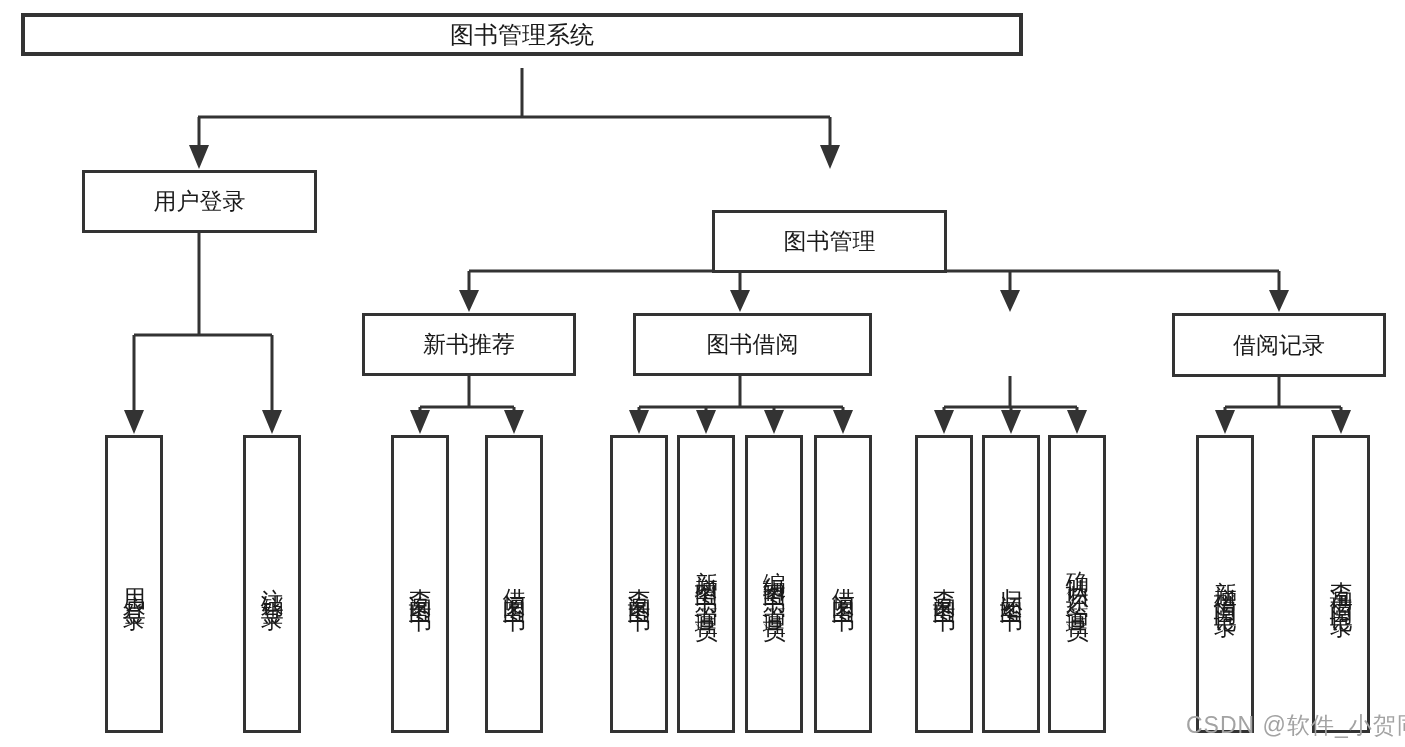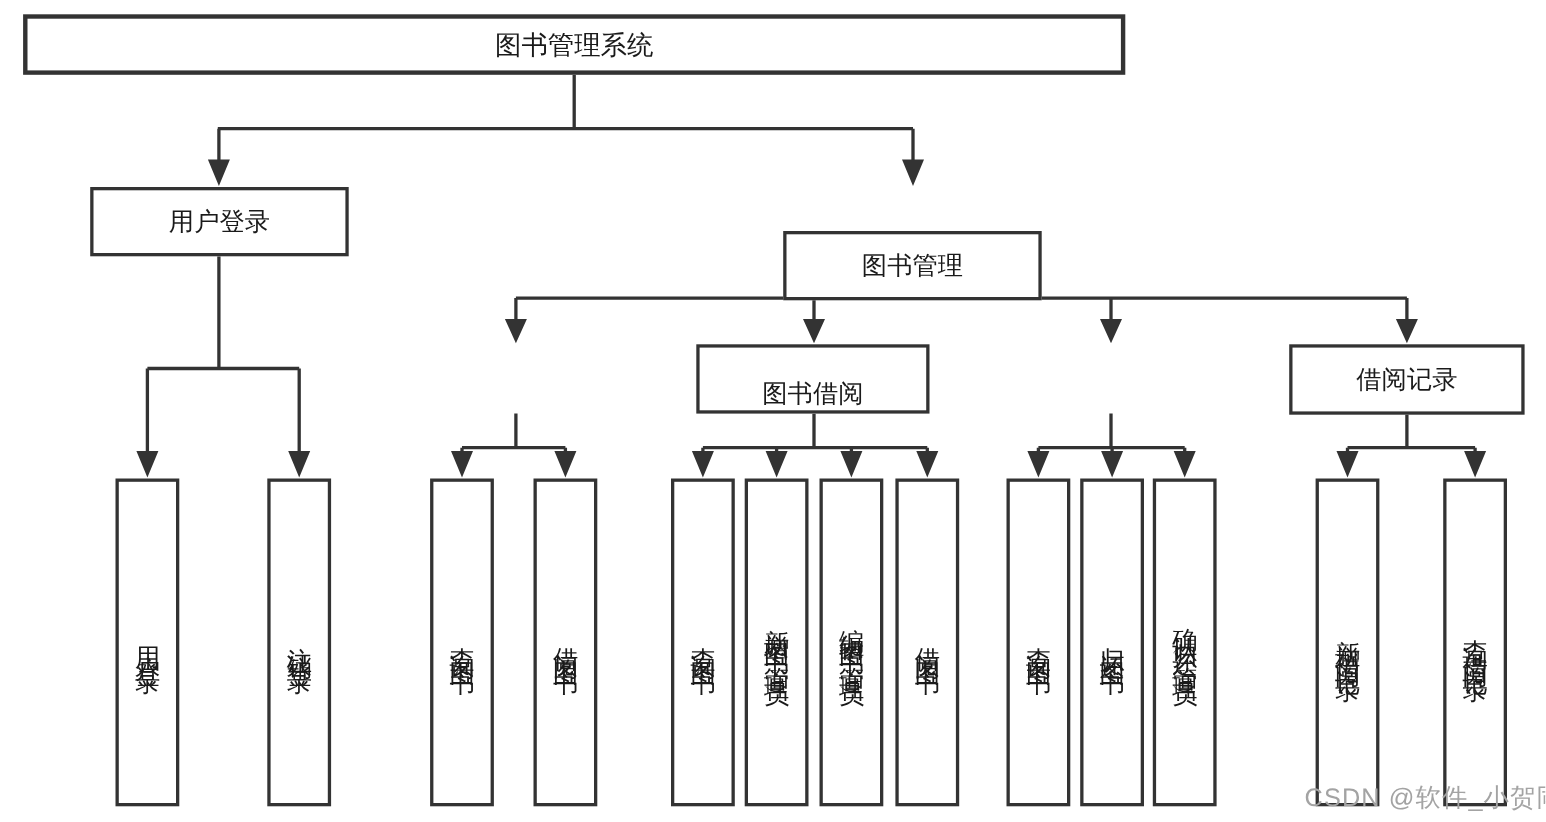--- a/index.html
+++ b/index.html
@@ -40,27 +40,27 @@
     font-size: 24px;
   }
   .vbox {
     writing-mode: vertical-rl;
     text-orientation: mixed;
     letter-spacing: 7px;
     font-size: 23px;
     line-height: 1.1;
   }
   
-  .n-root { left: 21px;   top: 13px;  width: 1002px; height: 55px; }
+  .n-root { left: 21px;   top: 13px;  width: 1002px; height: 43px; }
   
   .n-l2a  { left: 82px;   top: 170px; width: 235px;  height: 63px; }
   .n-l2b  { left: 712px;  top: 170px; width: 235px;  height: 63px; margin-top: 40px; }
   
   .n-l3a  { left: 362px;  top: 313px; width: 214px;  height: 63px; }
-  .n-l3b  { left: 633px;  top: 313px; width: 212px;  height: 63px; align-items: flex-end; }
+  .n-l3b  { left: 633px;  top: 313px; width: 239px;  height: 63px; }
   .n-l3c  { left: 903px;  top: 313px; width: 214px;  height: 63px; }
   .n-l3d  { left: 1172px; top: 313px; width: 214px;  height: 64px; align-items: center; }
   
   .leaf   { top: 435px; width: 58px; height: 298px; }
   .x1  { left: 105px; }
   .x2  { left: 243px; }
   .x3  { left: 391px; }
   .x4  { left: 485px; }
   .x5  { left: 610px; }
   .x6  { left: 677px; }
@@ -111,20 +111,23 @@
     <span>图书管理系统</span>
   </div>
 
   <div class="box n-l2a">
     <span>用户登录</span>
   </div>
   <div class="box n-l2b">
     <span>图书管理</span>
   </div>
 
+  <div class="box n-l3a">
+    <span>新书推荐</span>
+  </div>
   <div class="box n-l3b">
     <span>图书借阅</span>
   </div>
   <div class="box n-l3d">
     <span>借阅记录</span>
   </div>
 
   <div class="box vbox leaf x1">
     <span>用户登录</span>
   </div>

